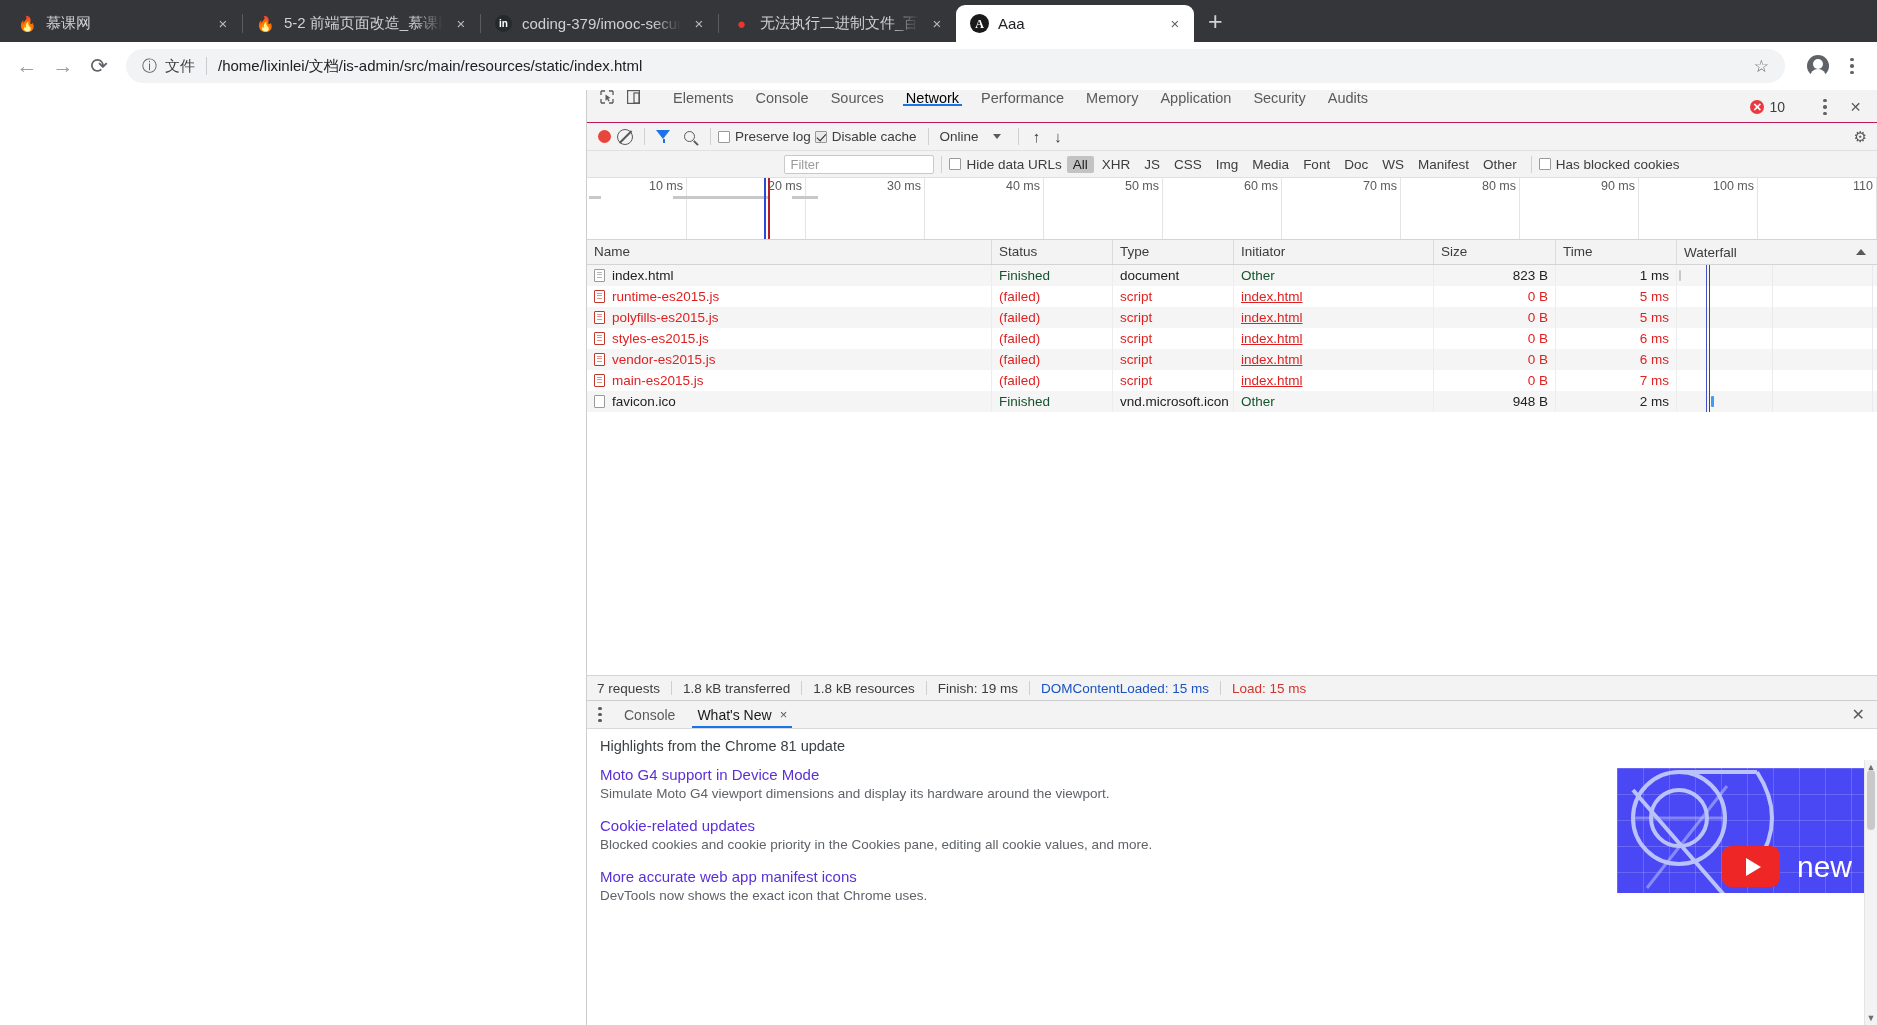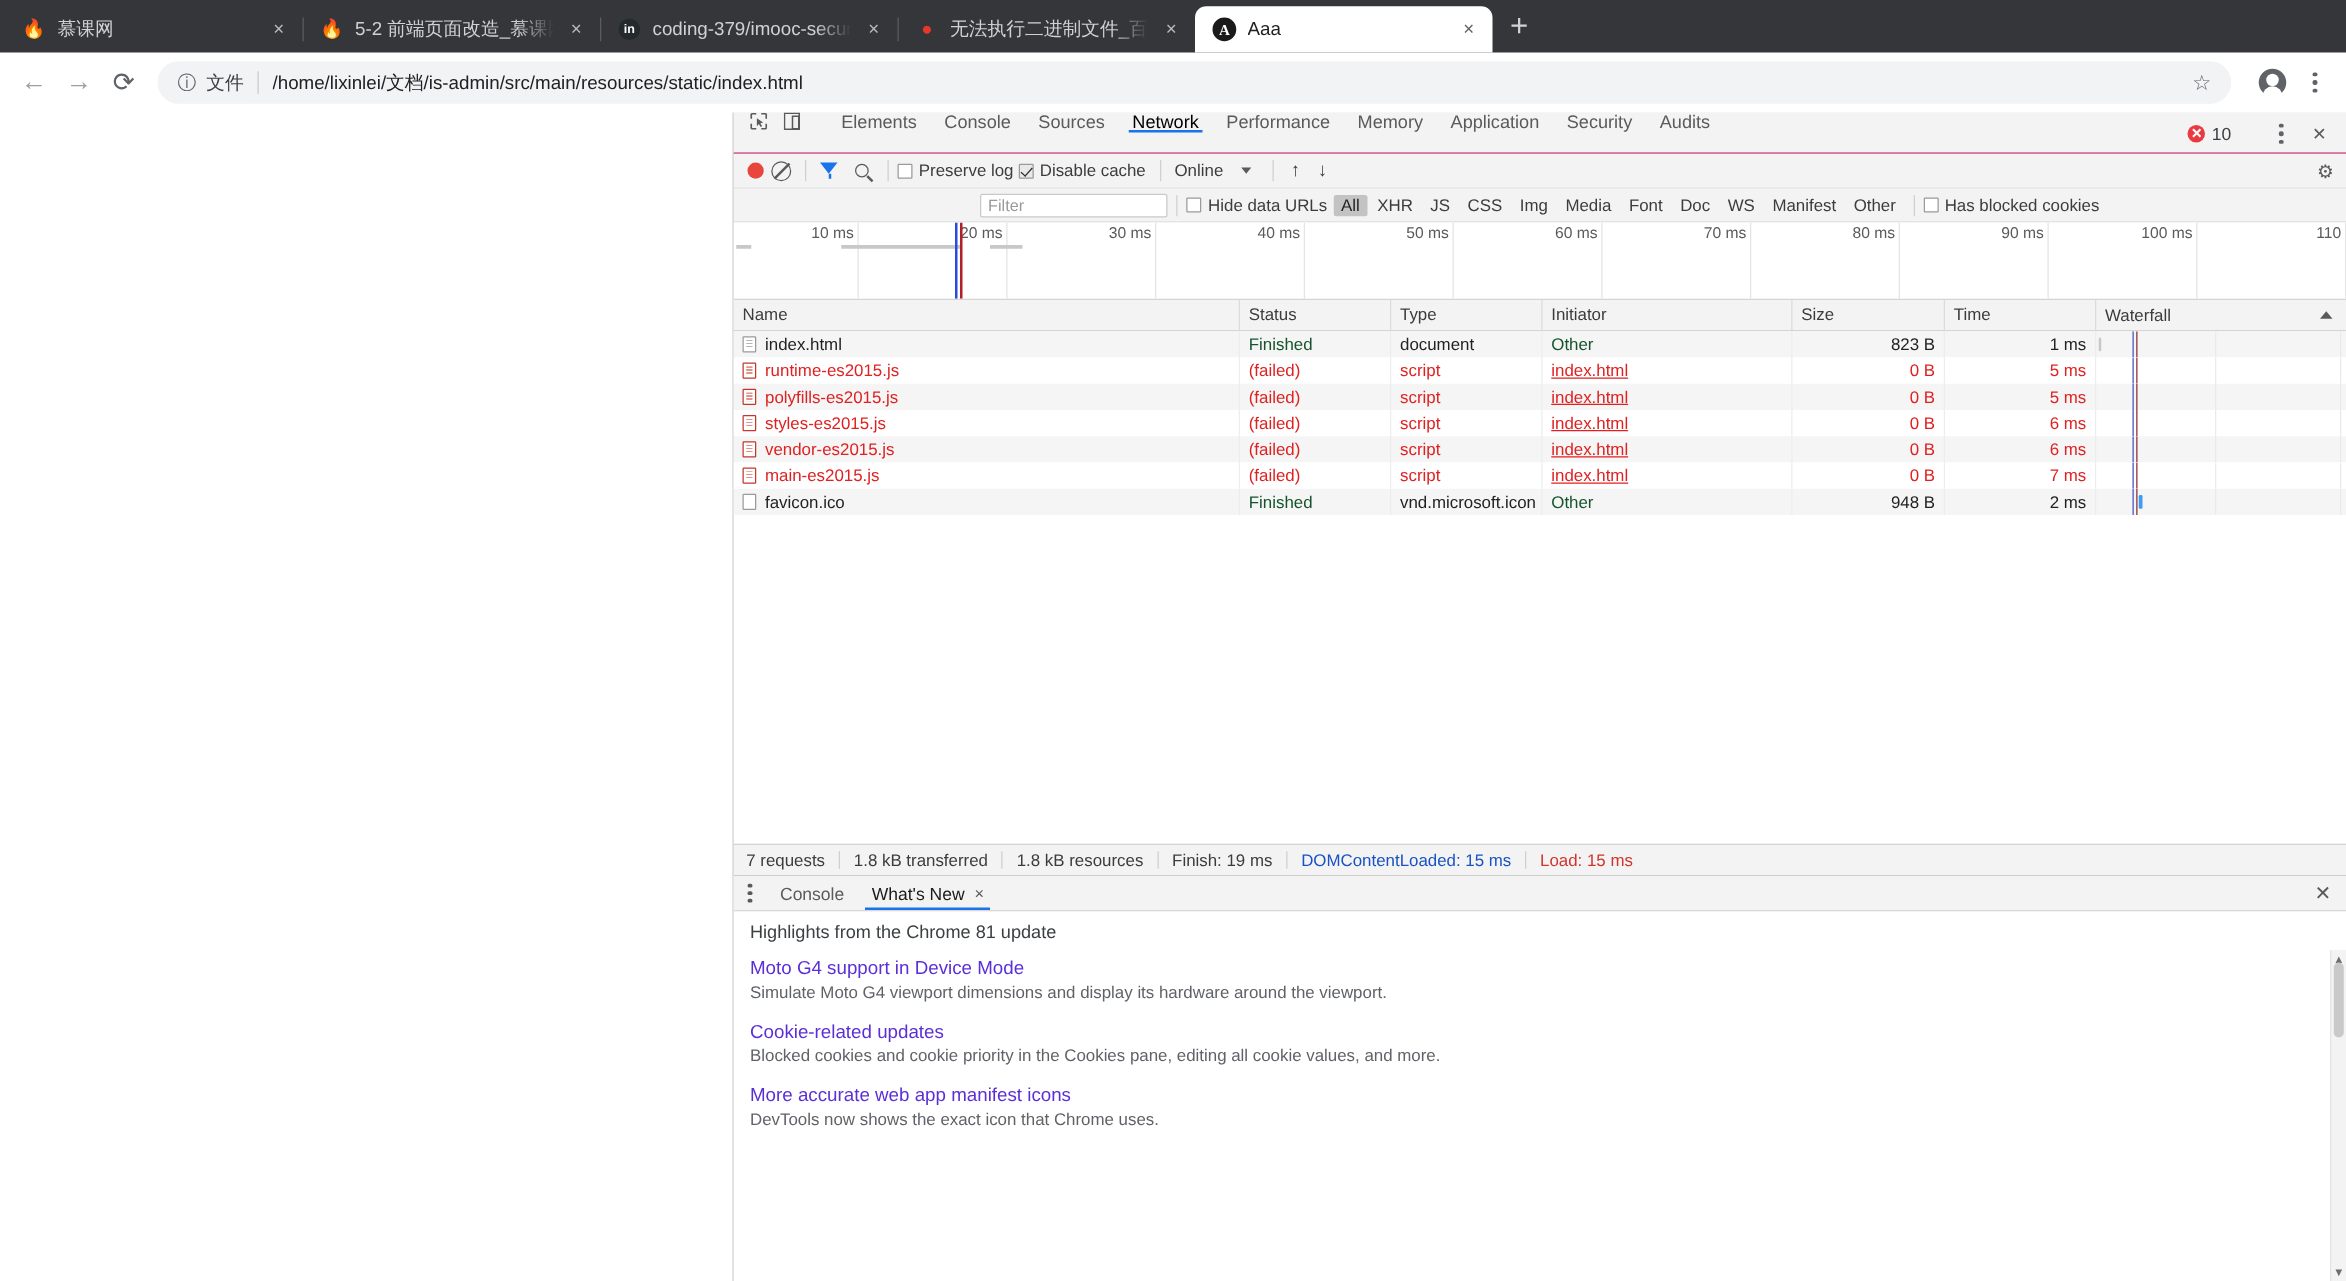--- a/index.html
+++ b/index.html
@@ -618,20 +618,35 @@
           </div>
           <div class="wn-item">
             <div class="wn-title">Cookie-related updates</div>
             <div class="wn-desc">Blocked cookies and cookie priority in the Cookies pane, editing all cookie values, and more.</div>
           </div>
           <div class="wn-item">
             <div class="wn-title">More accurate web app manifest icons</div>
             <div class="wn-desc">DevTools now shows the exact icon that Chrome uses.</div>
           </div>
 
+          <div class="promo">
+            <div class="grid"></div>
+            <svg width="230" height="150" viewBox="0 0 230 150">
+              <circle cx="72" cy="62" r="46" fill="none" stroke="#b9c2f9" stroke-width="4"></circle>
+              <circle cx="72" cy="62" r="28" fill="none" stroke="#b9c2f9" stroke-width="4"></circle>
+              <path d="M72 16 L150 16" stroke="#b9c2f9" stroke-width="4" fill="none"></path>
+              <path d="M150 16 q30 46 0 92" stroke="#b9c2f9" stroke-width="4" fill="none"></path>
+              <path d="M26 34 L118 140" stroke="#b9c2f9" stroke-width="4" fill="none"></path>
+              <path d="M120 30 L40 132" stroke="#b9c2f9" stroke-width="3" fill="none" opacity=".55"></path>
+              <path d="M28 62 L118 62" stroke="#b9c2f9" stroke-width="3" fill="none" opacity=".5"></path>
+            </svg>
+            <div class="yt"></div>
+            <div class="new">new</div>
+            <div class="cut">Cut</div>
+          </div>
 
           <div class="vscroll">
             <div class="scroll-arrow" style="top:2px">▲</div>
             <div class="thumb"></div>
             <div class="scroll-arrow" style="bottom:2px">▼</div>
           </div>
         </div>
       </div>
 
     </div>

